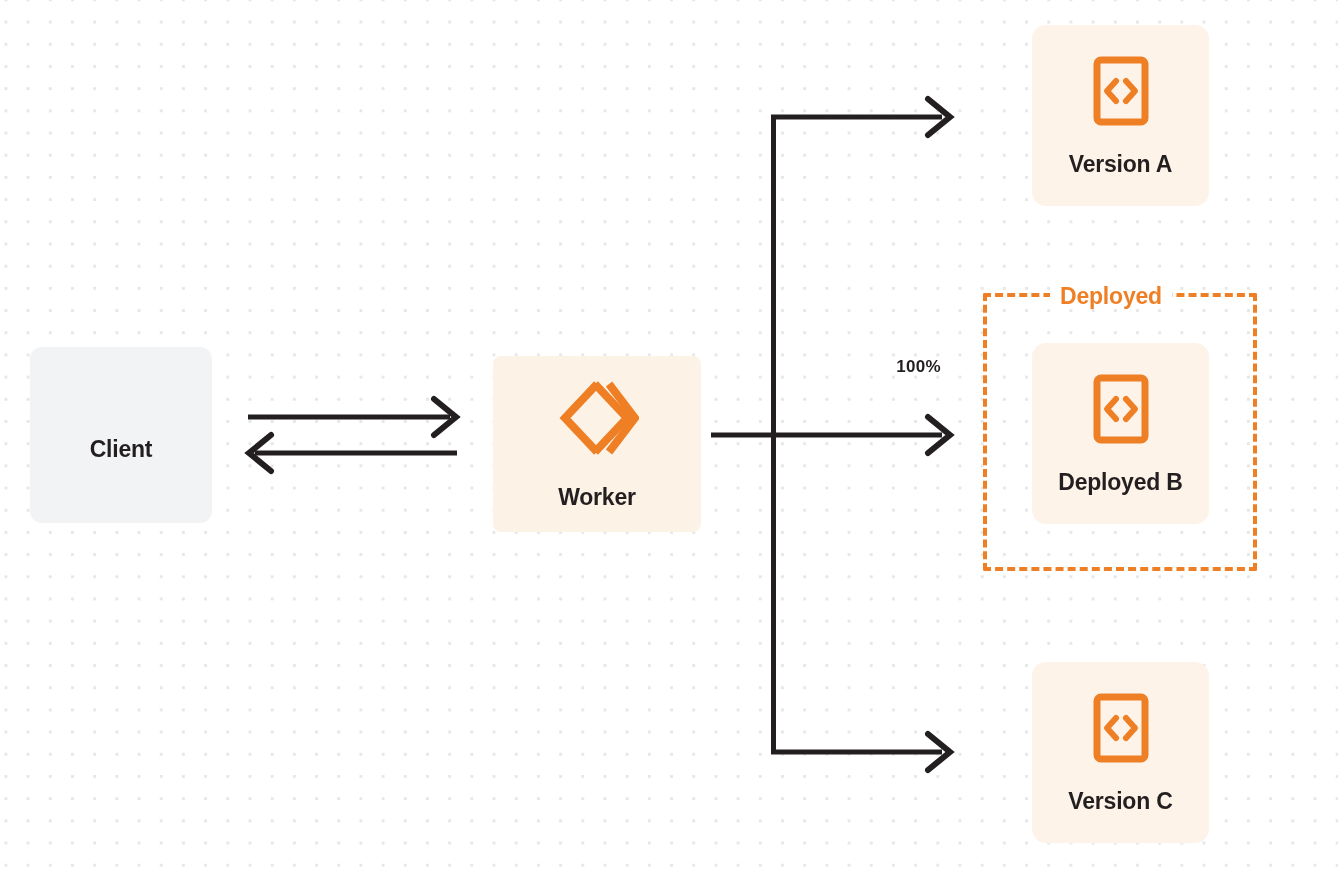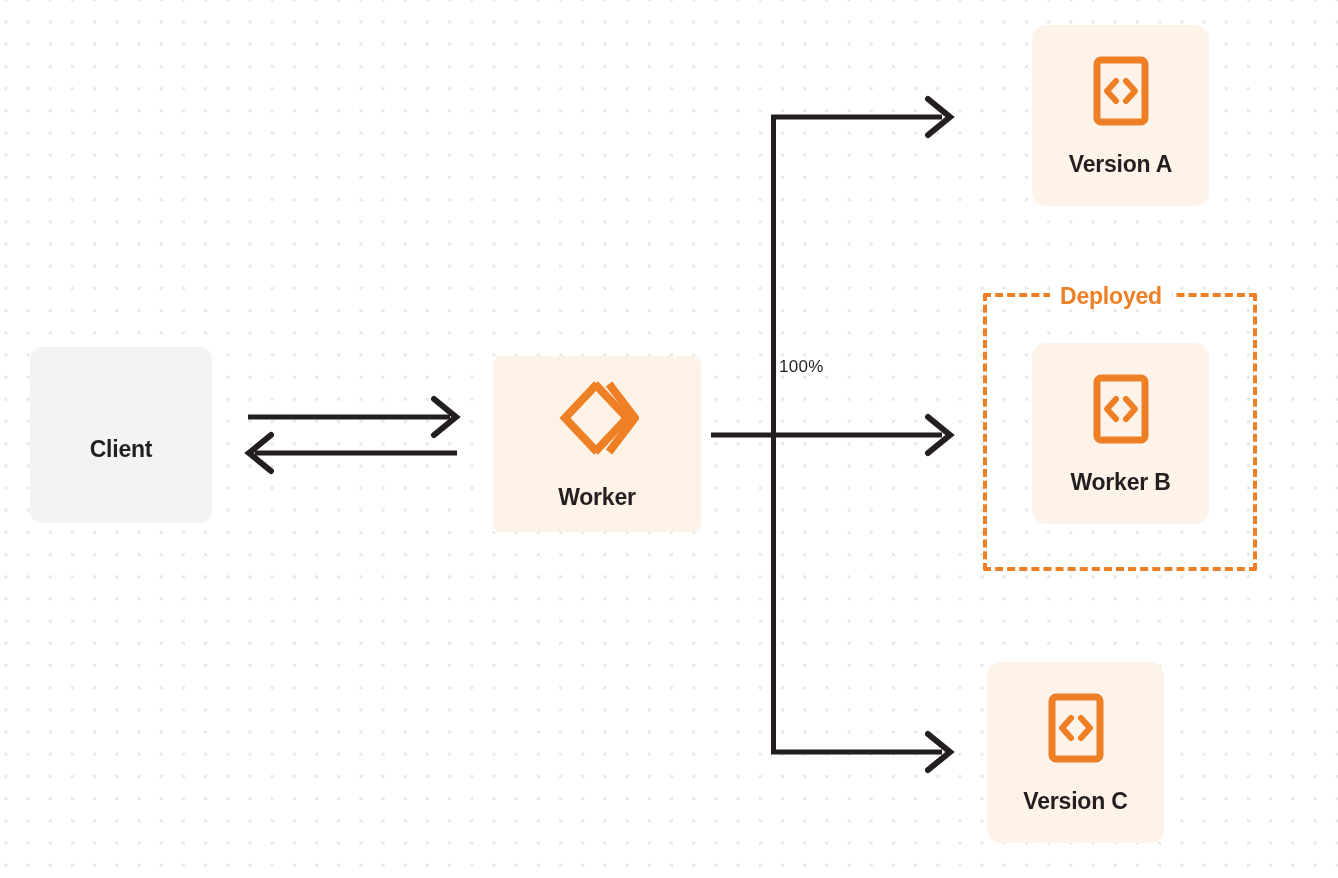--- a/index.html
+++ b/index.html
@@ -63,21 +63,21 @@
 
   .node-version {
     width: 177px;
     height: 181px;
     background: #fdf3e9;
     border-radius: 14px;
   }
 
   .node-version-a { left: 1032px; top: 25px; }
   .node-version-b { left: 1032px; top: 343px; }
-  .node-version-c { left: 987px; top: 662px; }
+  .node-version-c { left: 1032px; top: 662px; }
 
   .node-label {
     font-size: 23px;
     font-weight: bold;
     color: #231f20;
     letter-spacing: -0.2px;
     line-height: 1;
   }
 
   .node-client .node-label {
@@ -117,23 +117,23 @@
     line-height: 1.15;
     letter-spacing: -0.2px;
   }
 
   
   .traffic-label {
     position: absolute;
     left: 779px;
     top: 350px;
     width: 162px;
-    text-align: left;
+    text-align: right;
     font-size: 17px;
-    font-weight: normal;
+    font-weight: bold;
     color: #231f20;
     letter-spacing: 0.3px;
     line-height: 1.95;
   }
   .traffic-label span { display: block; }
 </style>
 </head>
 <body>
 
 <div id="canvas">
@@ -204,21 +204,21 @@
   </div>
 
   <div class="node node-version node-version-b">
     <div class="version-icon">
       <svg width="58" height="72" viewBox="0 0 58 72" xmlns="http://www.w3.org/2000/svg">
         <rect x="5" y="5" width="48" height="62" rx="4" ry="4" fill="none" stroke="#ef7f24" stroke-width="7"></rect>
         <polyline points="24,26 15,36 24,46" fill="none" stroke="#ef7f24" stroke-width="6" stroke-linecap="round" stroke-linejoin="round"></polyline>
         <polyline points="34,26 43,36 34,46" fill="none" stroke="#ef7f24" stroke-width="6" stroke-linecap="round" stroke-linejoin="round"></polyline>
       </svg>
     </div>
-    <div class="node-label">Worker B</div>
+    <div class="node-label">Deployed B</div>
   </div>
 
   <div class="node node-version node-version-c">
     <div class="version-icon">
       <svg width="58" height="72" viewBox="0 0 58 72" xmlns="http://www.w3.org/2000/svg">
         <rect x="5" y="5" width="48" height="62" rx="4" ry="4" fill="none" stroke="#ef7f24" stroke-width="7"></rect>
         <polyline points="24,26 15,36 24,46" fill="none" stroke="#ef7f24" stroke-width="6" stroke-linecap="round" stroke-linejoin="round"></polyline>
         <polyline points="34,26 43,36 34,46" fill="none" stroke="#ef7f24" stroke-width="6" stroke-linecap="round" stroke-linejoin="round"></polyline>
       </svg>
     </div>

